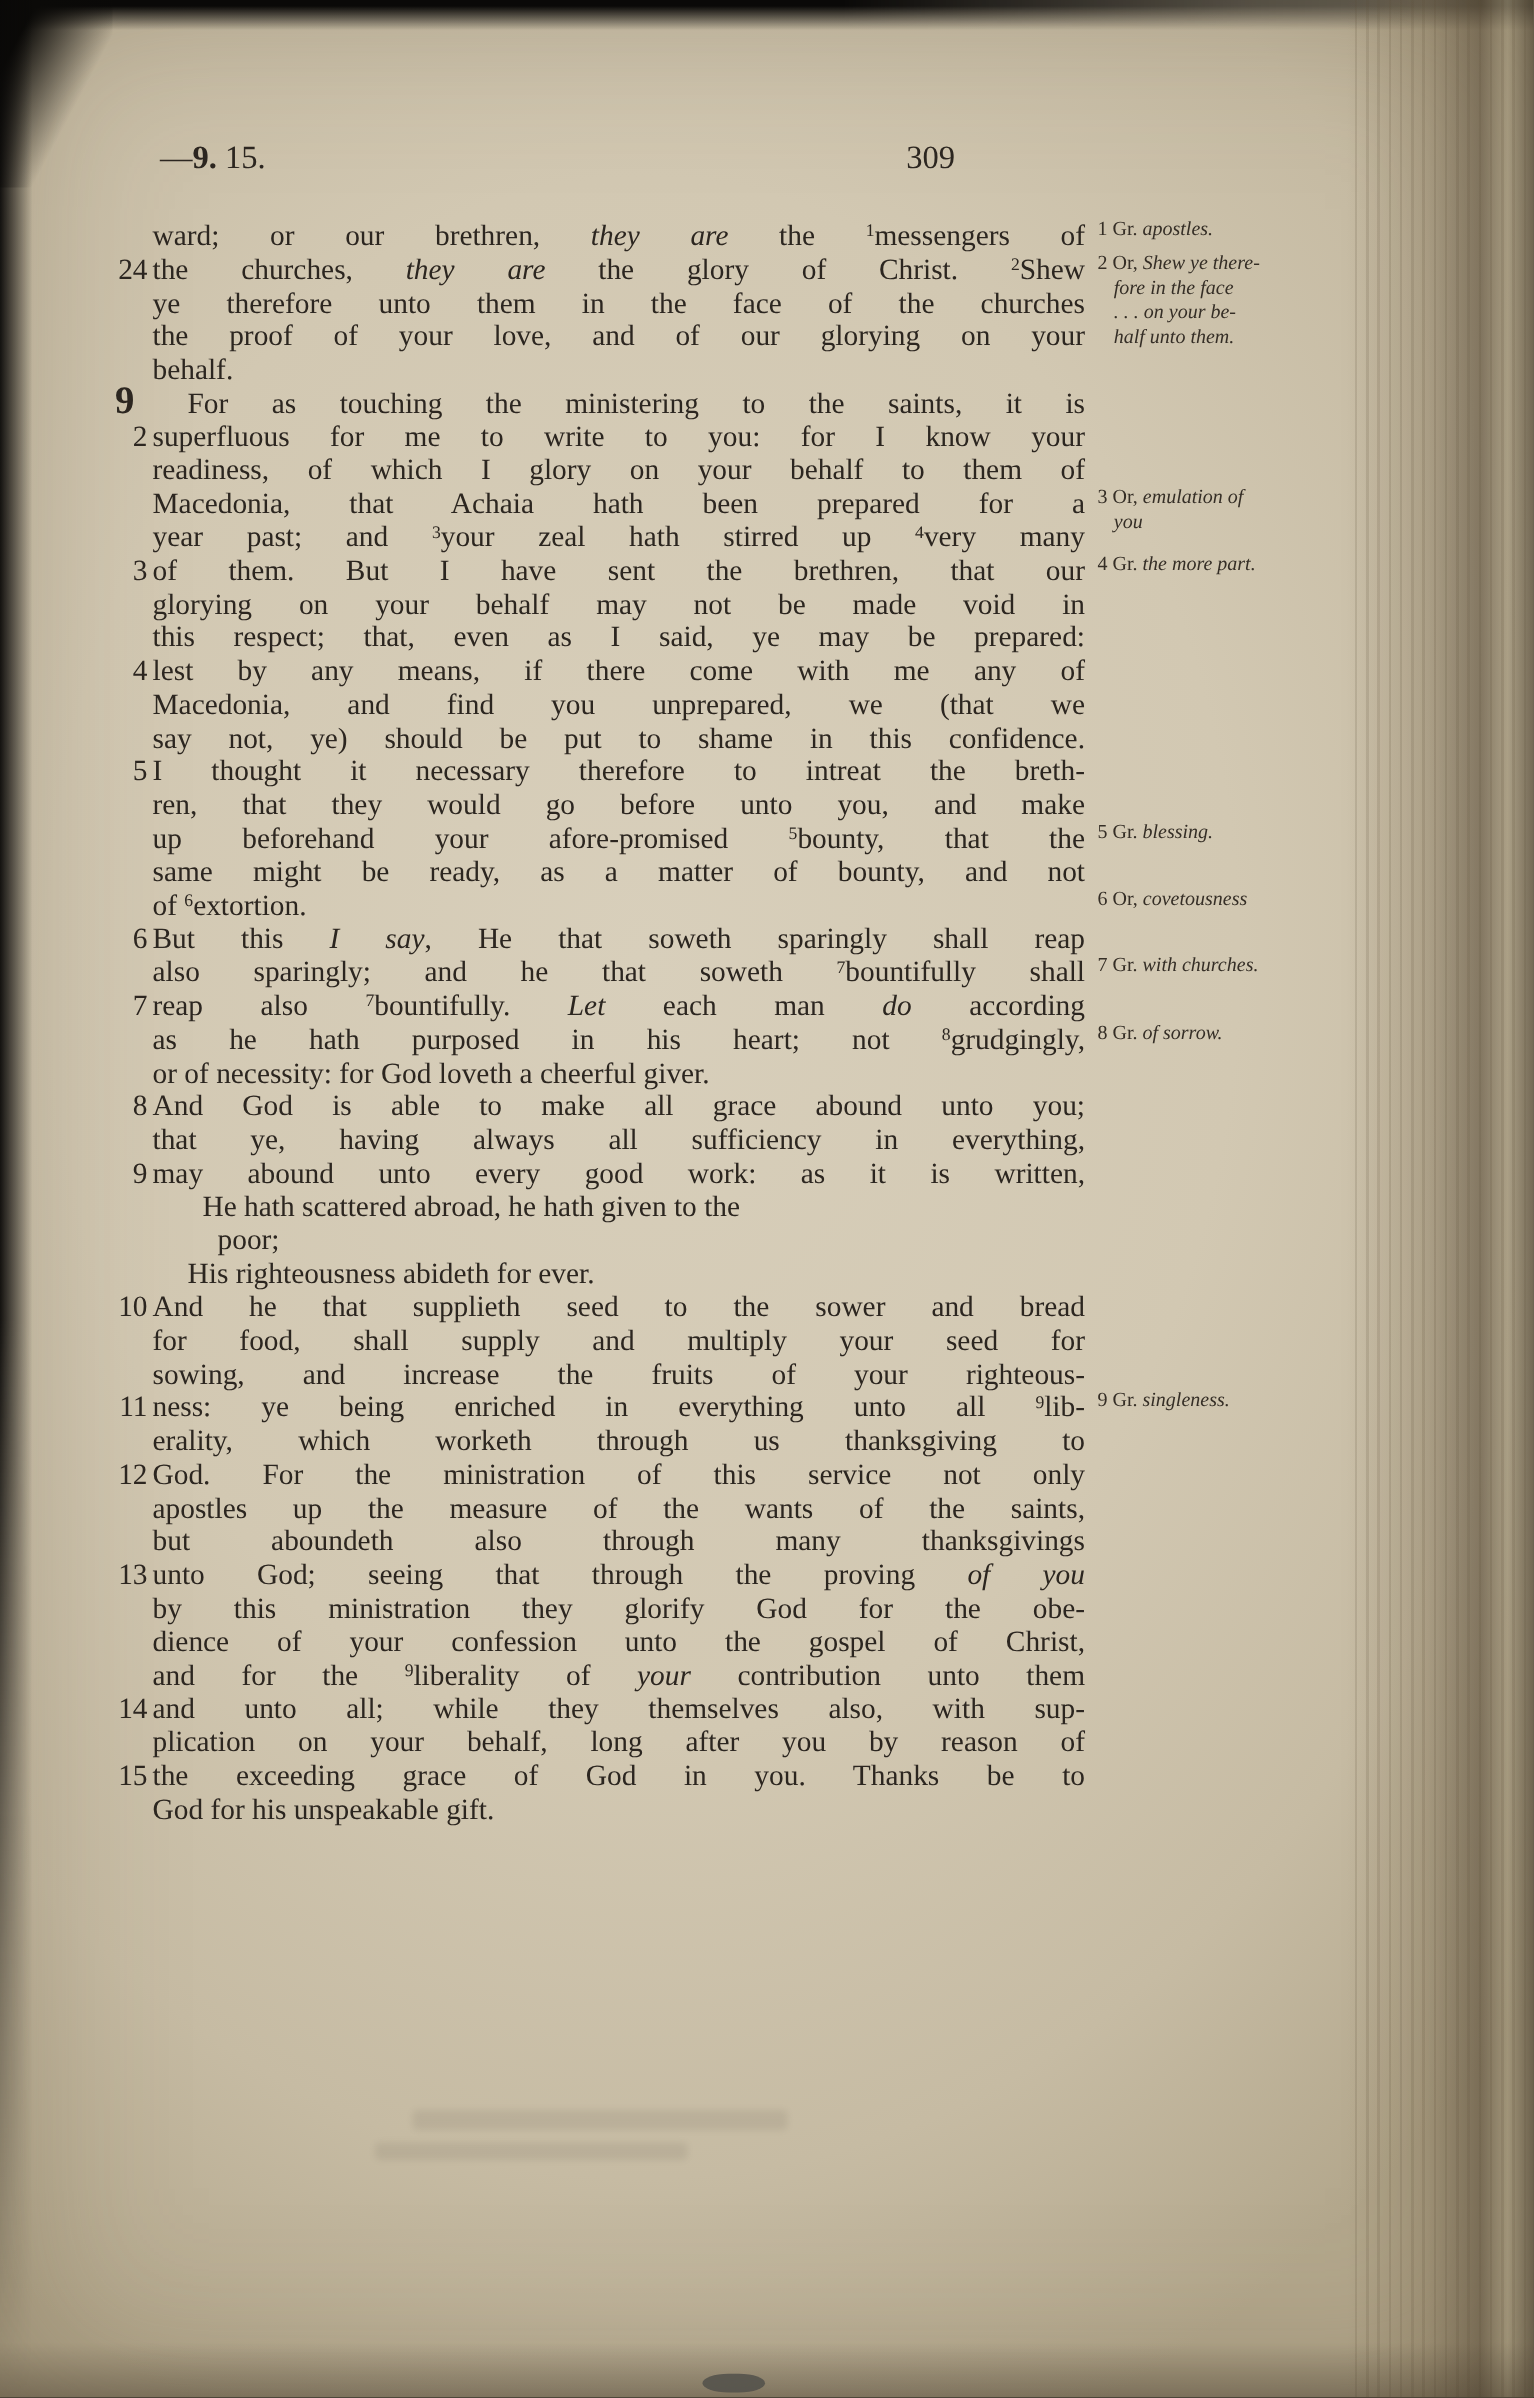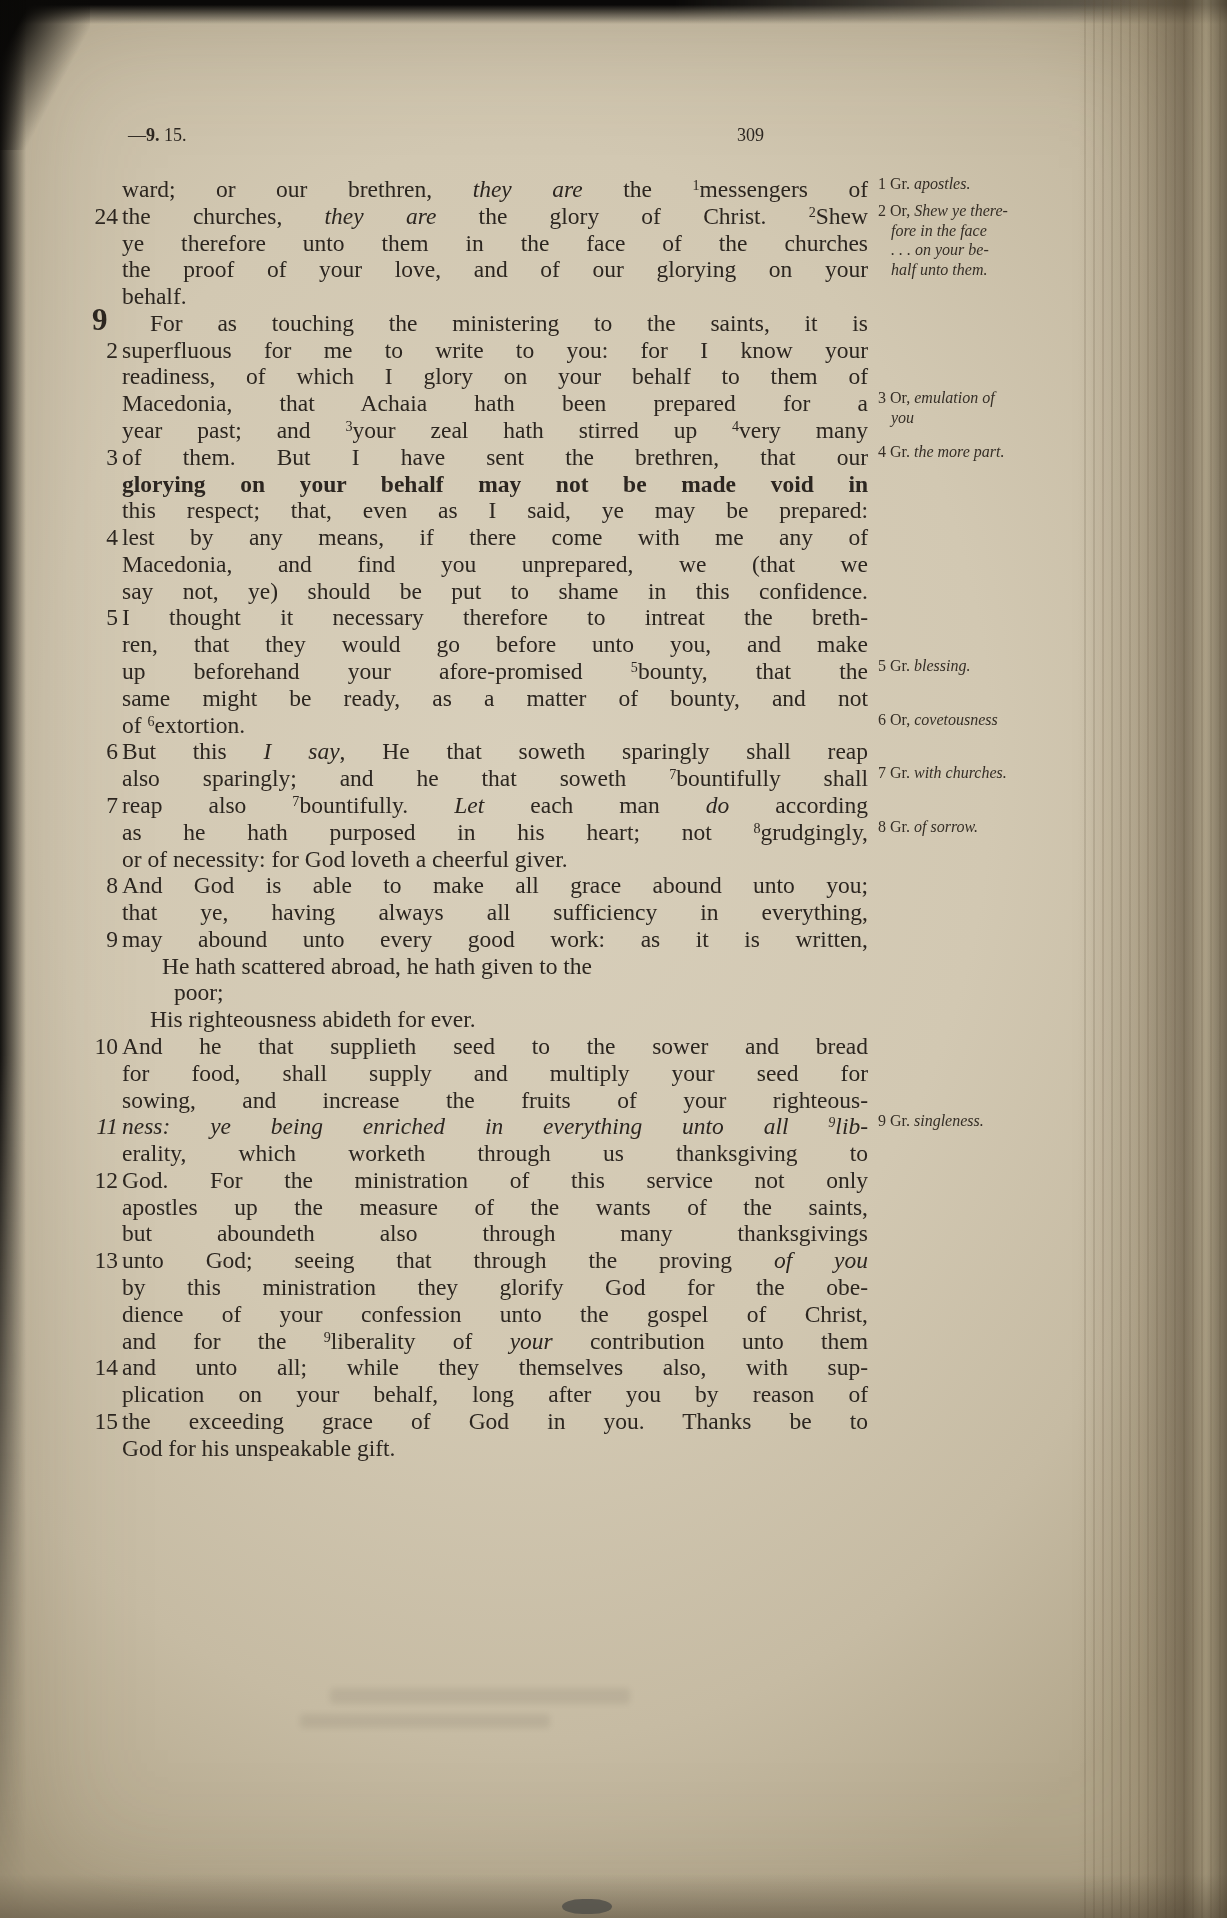--- a/index.html
+++ b/index.html
@@ -28,21 +28,21 @@
       linear-gradient(to right, rgba(140,124,94,0) 0%, rgba(118,102,74,.30) 42%, rgba(74,61,42,.50) 72%, rgba(150,138,110,.40) 86%, rgba(62,52,36,.55) 100%);}
   .edge-bottom{position:absolute;left:0;right:0;bottom:0;height:44px;
     background:linear-gradient(to top,rgba(58,48,34,.38),rgba(58,48,34,0));}
   .bottom-mark{position:absolute;left:562px;bottom:4px;width:50px;height:15px;
     background:#51504a;border-radius:50%/60%;opacity:.85;}
   .smudge{position:absolute;background:#3a332a;filter:blur(3px);opacity:.09;border-radius:4px;}
   .smudge.s1{left:330px;top:1688px;width:300px;height:16px;}
   .smudge.s2{left:300px;top:1714px;width:250px;height:14px;}
 
   
-  .header{position:absolute;top:125px;left:128px;width:636px;height:34px;font-size:18px;}
+  .header{position:absolute;top:111px;left:128px;width:636px;height:34px;font-size:26px;}
   .h-left{position:absolute;left:0;top:0;}
   .h-bold{font-weight:bold;}
   .h-center{position:absolute;left:0;right:0;top:0;text-align:center;letter-spacing:2px;}
   .h-right{position:absolute;right:0;top:0;}
 
   
   .textbody{position:absolute;left:122px;top:176px;width:746px;}
   .line{position:absolute;left:0;width:746px;height:27px;font-size:23.5px;line-height:27px;}
   .line .ltext{display:block;}
   .line.just .ltext{text-align:justify;text-align-last:justify;-moz-text-align-last:justify;}
@@ -98,21 +98,21 @@
       <div class="line just" style="top: 214px;">
         <span class="ltext ind0">Macedonia, that Achaia hath been prepared for a</span>
       </div>
       <div class="line just" style="top: 241px;">
         <span class="ltext ind0">year past; and <sup>3</sup>your zeal hath stirred up <sup>4</sup>very many</span>
       </div>
       <div class="line just" style="top: 268px;">
         <span class="vnum">3</span>
         <span class="ltext ind0">of them.  But I have sent the brethren, that our</span>
       </div>
-      <div class="line just" style="top: 295px; font-weight: bold;">
+      <div class="line just" style="top: 295px;">
         <span class="ltext ind0">glorying on your behalf may not be made void in</span>
       </div>
       <div class="line just" style="top: 321px;">
         <span class="ltext ind0">this respect; that, even as I said, ye may be prepared:</span>
       </div>
       <div class="line just" style="top: 348px;">
         <span class="vnum">4</span>
         <span class="ltext ind0">lest by any means, if there come with me any of</span>
       </div>
       <div class="line just" style="top: 375px;">
@@ -177,21 +177,21 @@
       <div class="line just" style="top: 857px;">
         <span class="vnum">10</span>
         <span class="ltext ind0">And he that supplieth seed to the sower and bread</span>
       </div>
       <div class="line just" style="top: 884px;">
         <span class="ltext ind0">for food, shall supply and multiply your seed for</span>
       </div>
       <div class="line just" style="top: 911px;">
         <span class="ltext ind0">sowing, and increase the fruits of your righteous-</span>
       </div>
-      <div class="line just" style="top: 937px; font-style: italic;">
+      <div class="line just" style="top: 937px;">
         <span class="vnum">11</span>
         <span class="ltext ind0">ness: ye being enriched in everything unto all <sup>9</sup>lib-</span>
       </div>
       <div class="line just" style="top: 964px;">
         <span class="ltext ind0">erality, which worketh through us thanksgiving to</span>
       </div>
       <div class="line just" style="top: 991px;">
         <span class="vnum">12</span>
         <span class="ltext ind0">God.  For the ministration of this service not only</span>
       </div>

